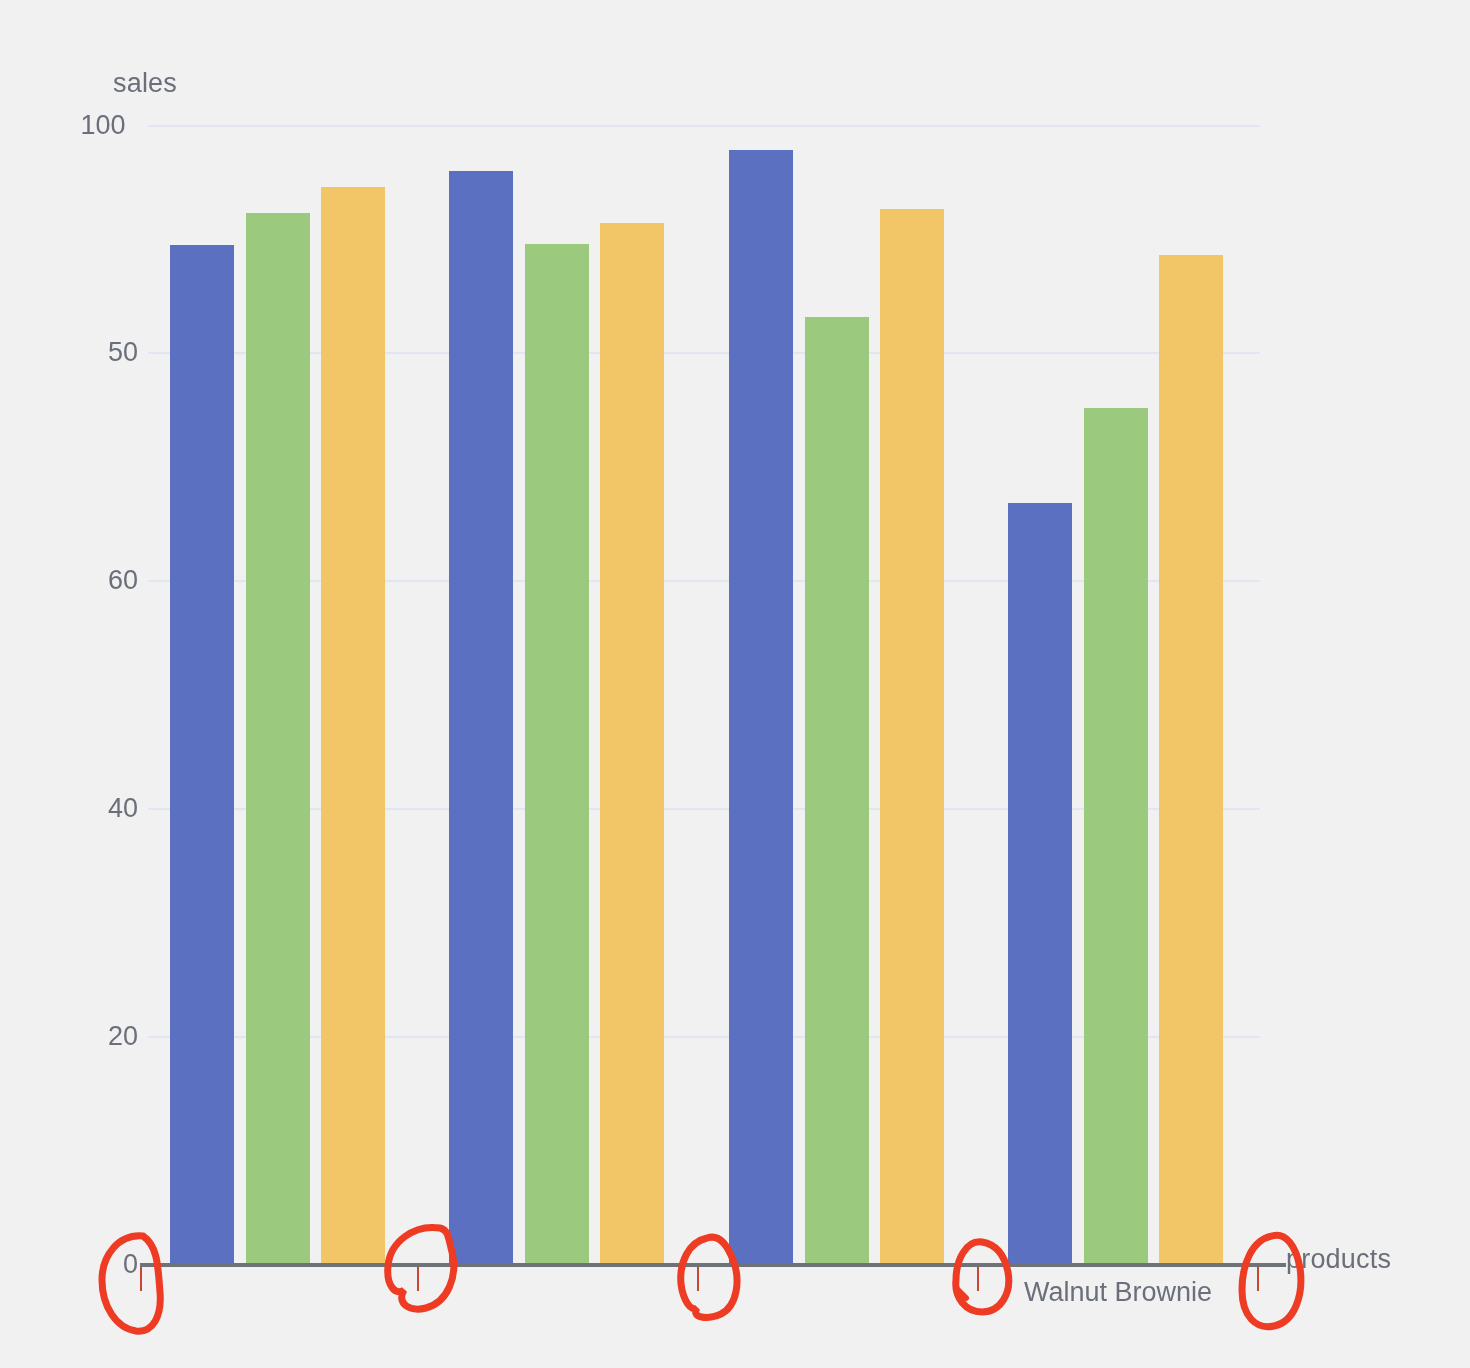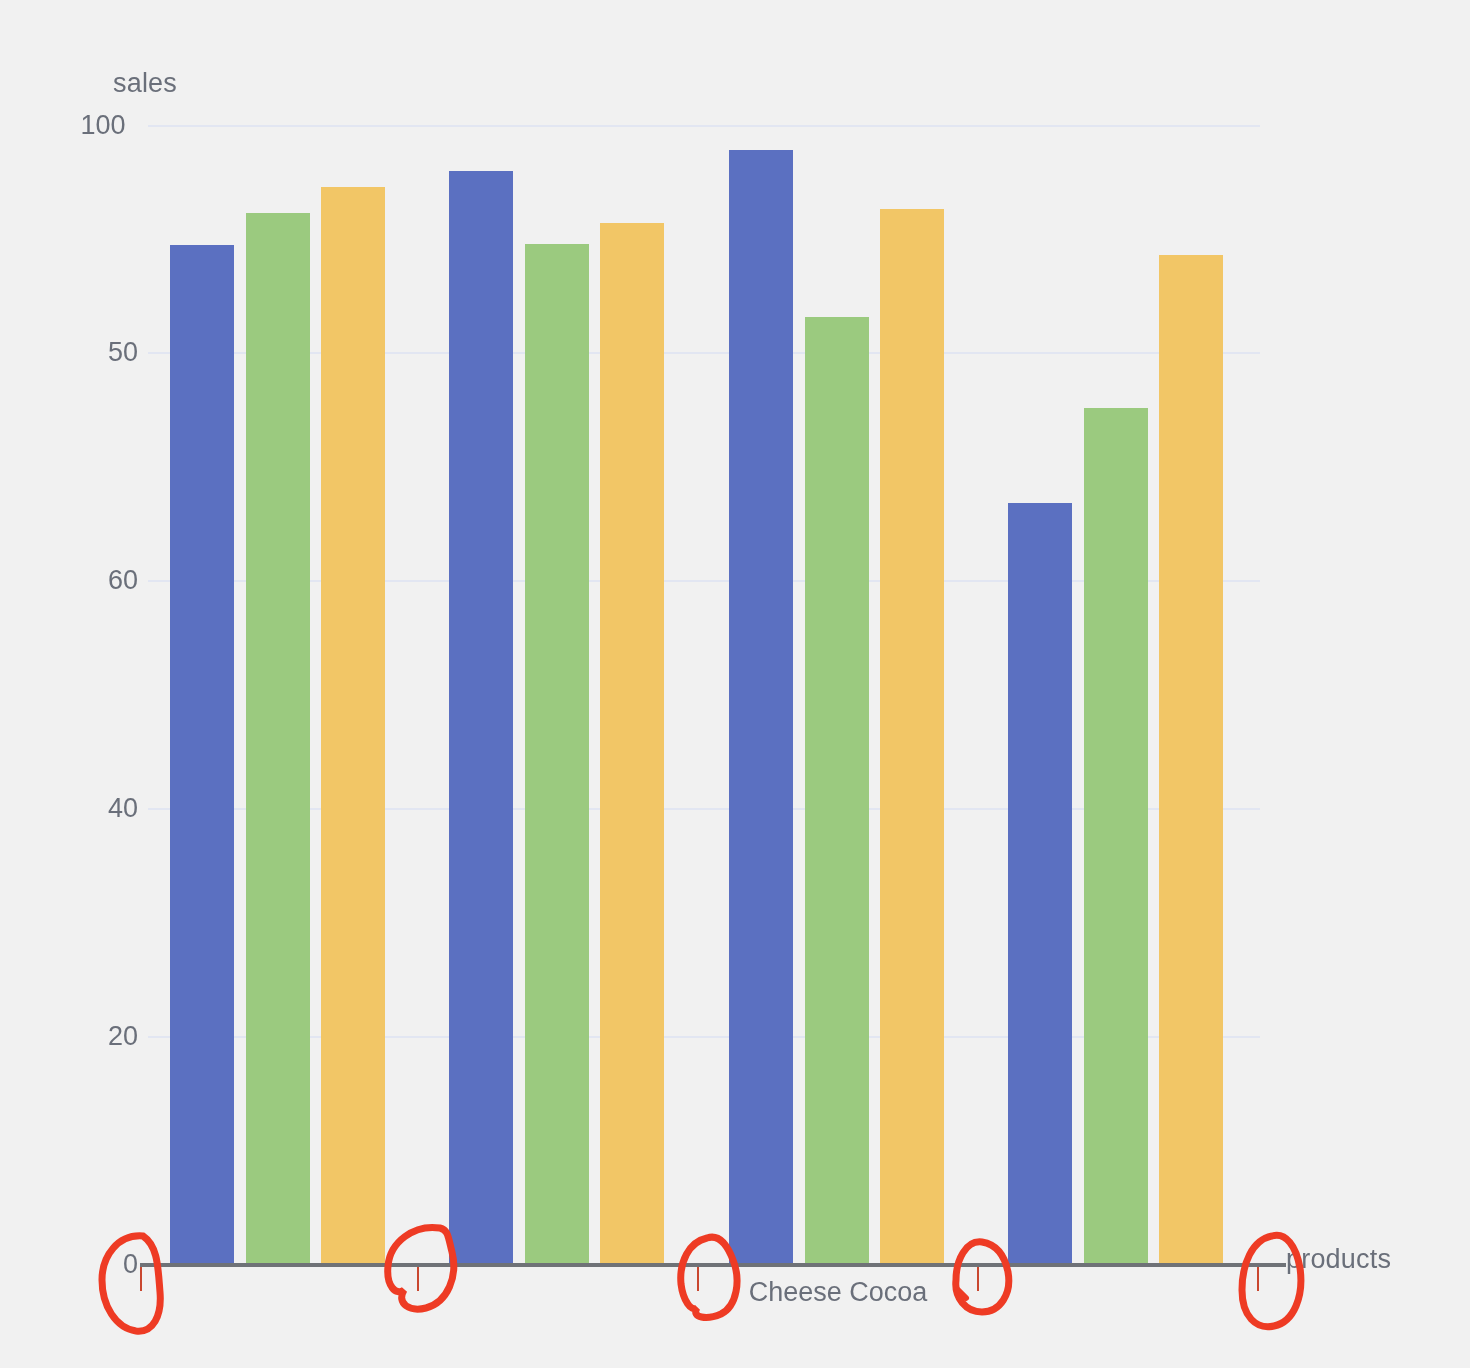--- a/index.html
+++ b/index.html
@@ -143,21 +143,21 @@
     </div>
 
   <div id="x-axis-line"></div>
 
   <div class="xtick" style="left:140px;"></div>
   <div class="xtick" style="left:417px;"></div>
   <div class="xtick" style="left:697px;"></div>
   <div class="xtick" style="left:977px;"></div>
   <div class="xtick" style="left:1257px;"></div>
 
-  <div class="xcat" style="left:698px;width:280px;">Cheese Cocoa</div>
+  <div class="xcat" style="left:978px;width:280px;">Walnut Brownie</div>
 
   <div id="x-axis-title">products</div>
 
   <svg class="annotation-circle" style="left:96px; top:1228px;" width="90" height="110" viewBox="0 0 90 110">
     <path d="M47 8 C22 6 6 28 6 52 C6 78 20 100 40 103 C57 105 66 88 64 64 C62 40 62 18 47 8 Z" fill="none" stroke="#ee3b24" stroke-width="7" stroke-linecap="round"></path>
   </svg>
 
   <svg class="annotation-circle" style="left:382px; top:1222px;" width="82" height="96" viewBox="0 0 82 96">
     <path d="M58 6 C32 2 8 20 6 44 C4 64 14 74 22 68 C14 82 28 90 44 86 C66 80 76 54 70 30 C66 14 66 8 58 6 Z" fill="none" stroke="#ee3b24" stroke-width="7" stroke-linecap="round"></path>
   </svg>

